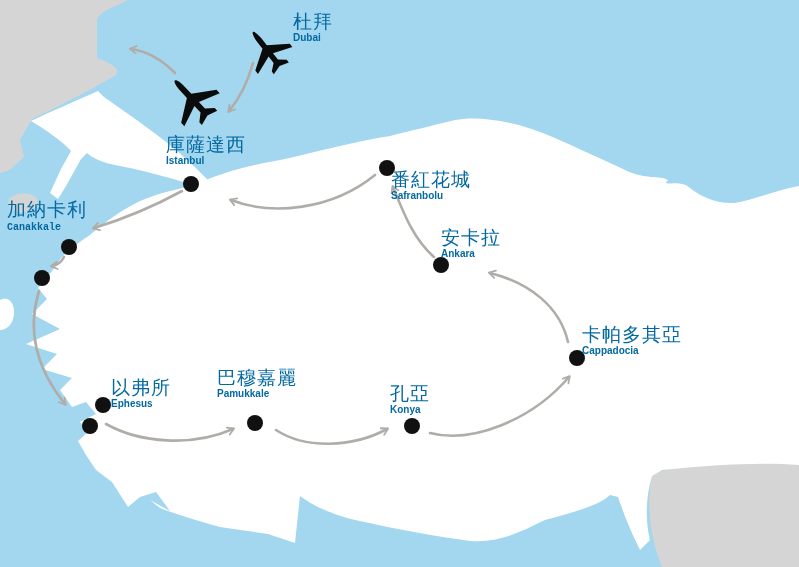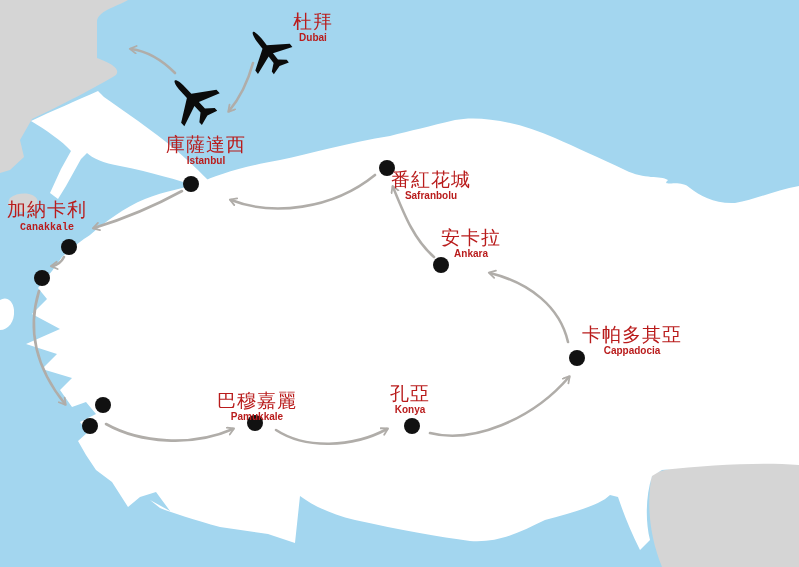--- a/index.html
+++ b/index.html
@@ -8,22 +8,21 @@
     position: relative;
     width: 799px;
     height: 567px;
     overflow: hidden;
     background: #a3d6ef;
   }
   #map-svg { position: absolute; left: 0; top: 0; }
   .city-label {
     position: absolute;
     transform: translateX(-50%);
-    text-align: center;
-    color: #b91c1c;
+    color: #0369a1;
     white-space: nowrap;
     line-height: 1.12;
   }
   .city-label .zh {
     display: block;
     font-size: 19px;
     letter-spacing: 1px;
   }
   .city-label .en {
     display: block;
@@ -151,23 +150,27 @@
   <div class="city-label" style="left:471px; top:227px;">
     <span class="zh">安卡拉</span>
     <span class="en">Ankara</span>
   </div>
 
   <div class="city-label" style="left:632px; top:324px;">
     <span class="zh">卡帕多其亞</span>
     <span class="en">Cappadocia</span>
   </div>
 
+  <div class="city-label" style="left:141px; top:377px;">
+    <span class="zh">以弗所</span>
+    <span class="en">Ephesus</span>
+  </div>
 
 
-  <div class="city-label" style="left:257px; top:390px;">
+  <div class="city-label" style="left:257px; top:367px;">
     <span class="zh">巴穆嘉麗</span>
     <span class="en">Pamukkale</span>
   </div>
 
   <div class="city-label" style="left:410px; top:383px;">
     <span class="zh">孔亞</span>
     <span class="en">Konya</span>
   </div>
 
 </div>

